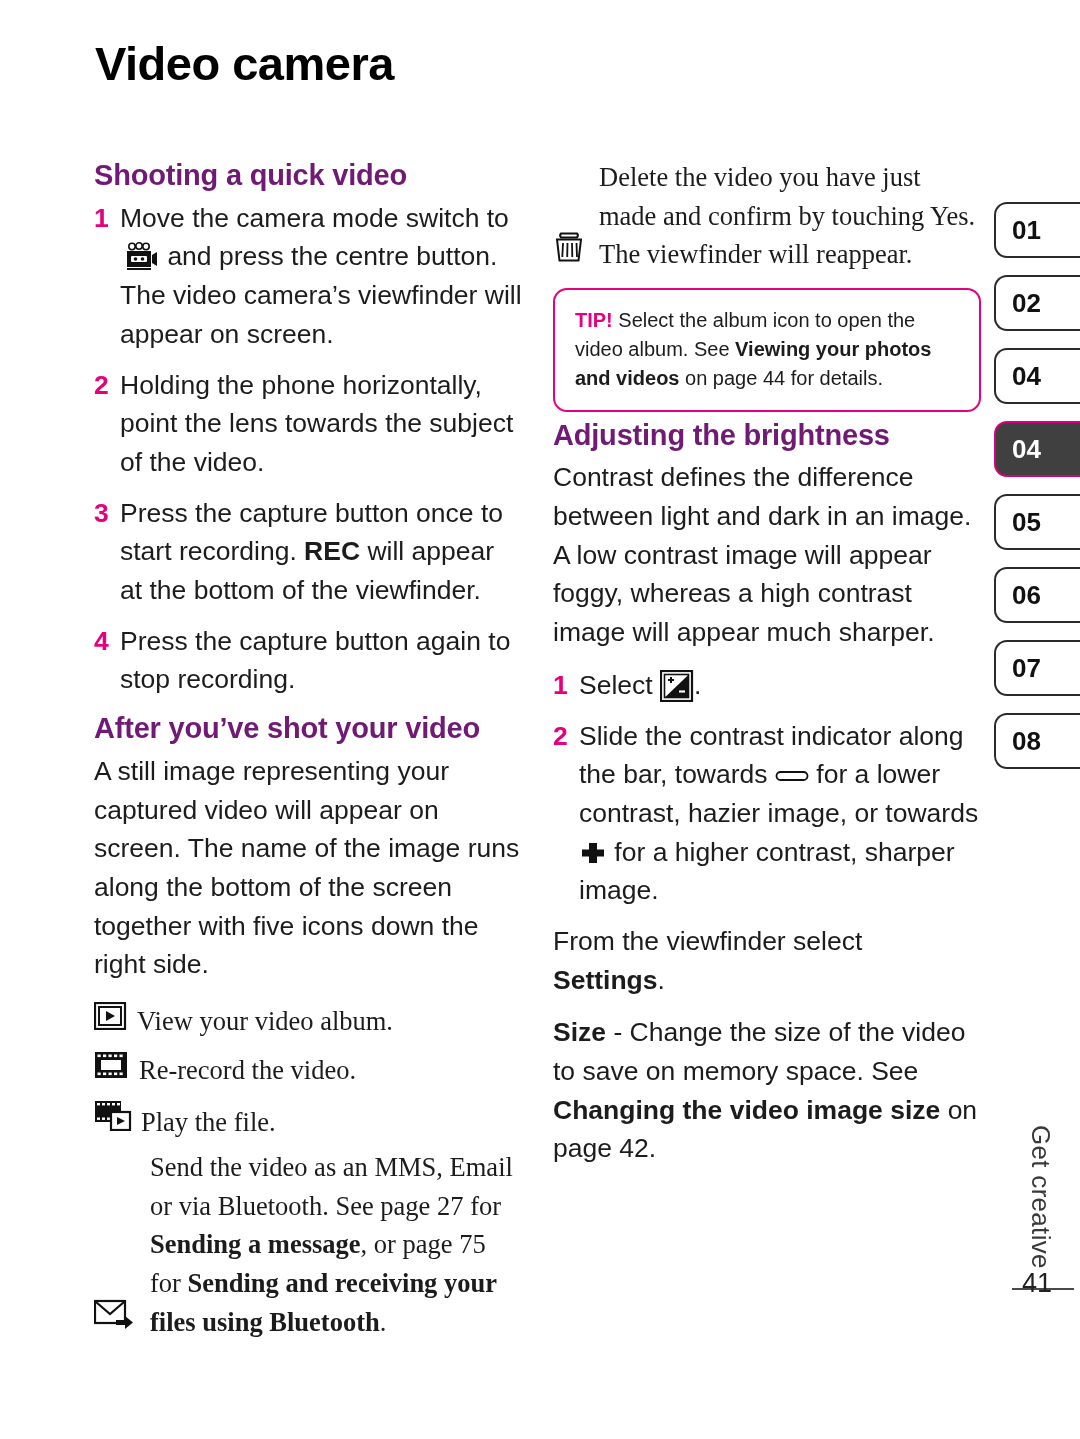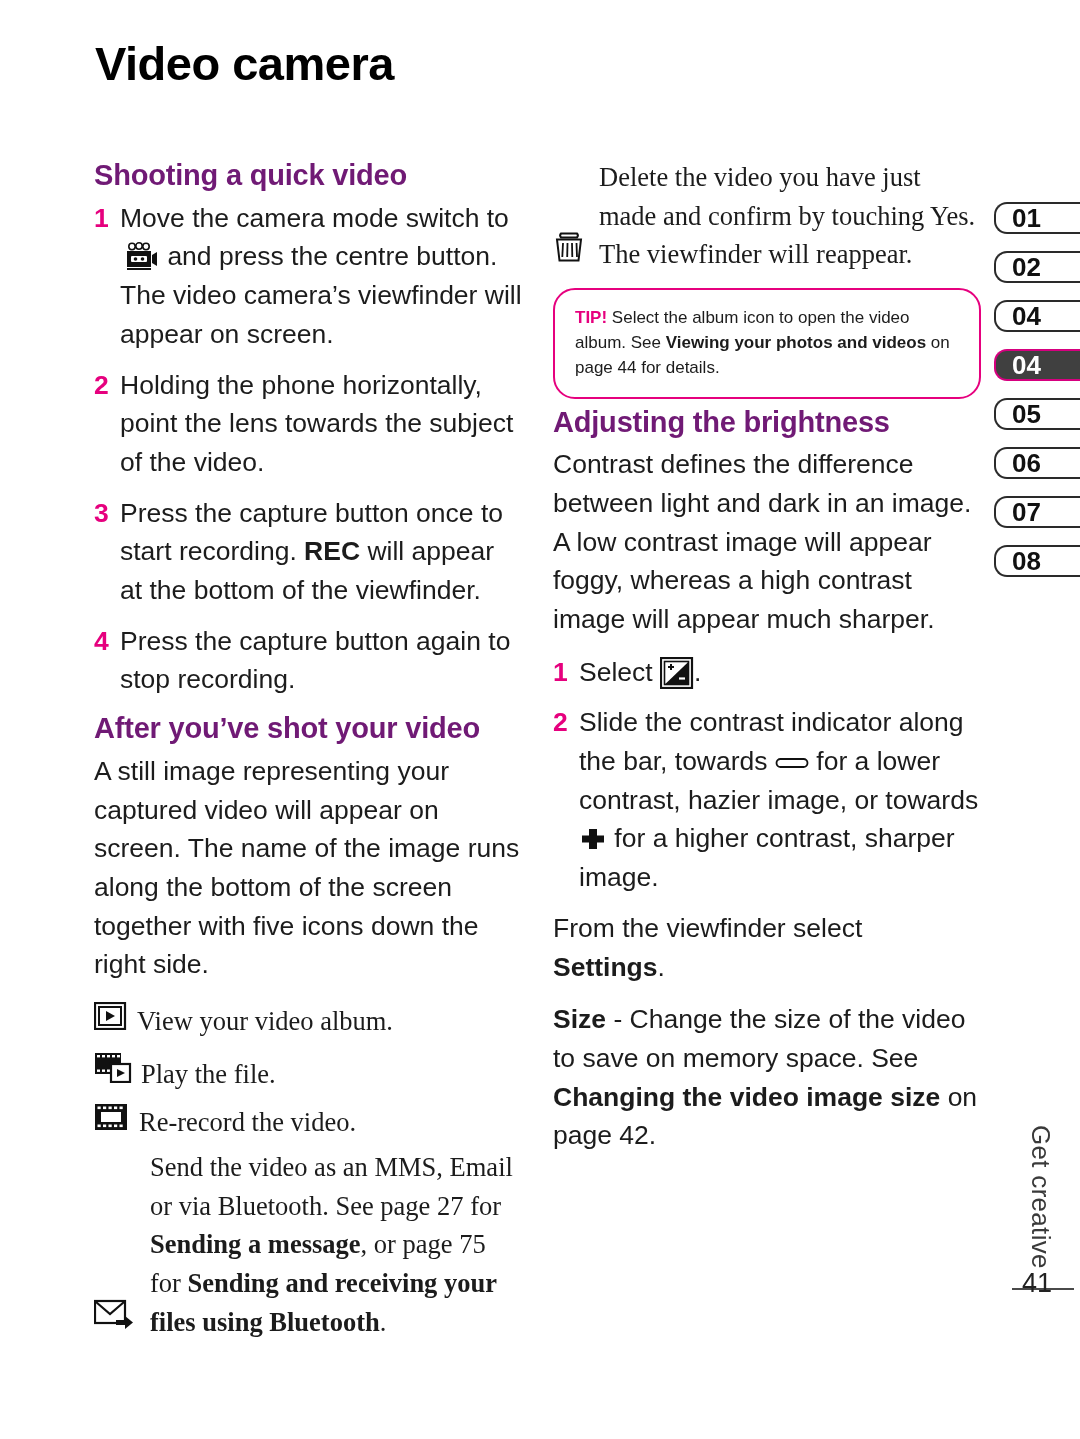--- a/index.html
+++ b/index.html
@@ -94,40 +94,40 @@
     margin-top: 4px;
   }
   .icon-line .itext { flex: 1 1 auto; }
 
   
   .ico { display: inline-block; vertical-align: -5px; }
 
   
   .tip-box {
     border: 2.5px solid #e6007e;
-    border-radius: 22px;
+    border-radius: 14px;
     padding: 16px 18px 16px 20px;
     margin: 14px 0 6px 0;
-    font-size: 17px;
+    font-size: 20px;
     line-height: 1.46;
   }
   .tip-box .tip-label {
     color: #e6007e;
     font-weight: bold;
   }
 
   
   .tab-rail {
     position: absolute;
     right: 0;
     top: 202px;
     width: 86px;
   }
   .tab {
-    height: 32px;
+    height: 56px;
     margin-bottom: 17px;
     border: 2.5px solid #2a2a2a;
     border-right: none;
     border-radius: 13px 0 0 13px;
     background: #fff;
     display: flex;
     align-items: center;
     padding-left: 16px;
     font-size: 26px;
     font-weight: bold;
@@ -227,41 +227,20 @@
           <rect x="1" y="1" width="30" height="26" fill="none" stroke="#111" stroke-width="2.2"></rect>
           <rect x="5" y="5" width="22" height="18" fill="none" stroke="#111" stroke-width="2"></rect>
           <path d="M12 9 L21 14 L12 19 Z" fill="#111"></path>
         </svg>
       </span>
       <span class="itext">View your video album.</span>
     </div>
 
     <div class="icon-line">
       <span class="ibox">
-        <svg width="38" height="32" viewBox="0 0 38 32">
-          <rect x="1" y="2" width="26" height="21" fill="#111"></rect>
-          <g fill="#fff">
-            <rect x="3" y="4" width="3" height="2.4"></rect>
-              <rect x="8" y="4" width="3" height="2.4"></rect>
-            <rect x="13" y="4" width="3" height="2.4"></rect>
-              <rect x="18" y="4" width="3" height="2.4"></rect>
-            <rect x="23" y="4" width="3" height="2.4"></rect>
-            <rect x="3" y="18.5" width="3" height="2.4"></rect>
-              <rect x="8" y="18.5" width="3" height="2.4"></rect>
-            <rect x="13" y="18.5" width="3" height="2.4"></rect>
-          </g>
-          <rect x="17" y="13" width="19" height="18" fill="#fff" stroke="#111" stroke-width="2.2"></rect>
-          <path d="M23 18 L31 22 L23 26 Z" fill="#111"></path>
-        </svg>
-      </span>
-      <span class="itext">Play the file.</span>
-    </div>
-
-    <div class="icon-line">
-      <span class="ibox">
         <svg width="36" height="28" viewBox="0 0 36 28">
           <rect x="1" y="1" width="32" height="26" fill="#111"></rect>
           <g fill="#fff">
             <rect x="3.5" y="3.5" width="3.2" height="2.6"></rect>
               <rect x="9" y="3.5" width="3.2" height="2.6"></rect>
             <rect x="14.5" y="3.5" width="3.2" height="2.6"></rect>
               <rect x="20" y="3.5" width="3.2" height="2.6"></rect>
             <rect x="25.5" y="3.5" width="3.2" height="2.6"></rect>
             <rect x="3.5" y="21.5" width="3.2" height="2.6"></rect>
               <rect x="9" y="21.5" width="3.2" height="2.6"></rect>
@@ -269,20 +248,41 @@
               <rect x="20" y="21.5" width="3.2" height="2.6"></rect>
             <rect x="25.5" y="21.5" width="3.2" height="2.6"></rect>
             <rect x="7" y="9" width="20" height="10"></rect>
           </g>
         </svg>
       </span>
       <span class="itext">Re-record the video.</span>
     </div>
 
     <div class="icon-line">
+      <span class="ibox">
+        <svg width="38" height="32" viewBox="0 0 38 32">
+          <rect x="1" y="2" width="26" height="21" fill="#111"></rect>
+          <g fill="#fff">
+            <rect x="3" y="4" width="3" height="2.4"></rect>
+              <rect x="8" y="4" width="3" height="2.4"></rect>
+            <rect x="13" y="4" width="3" height="2.4"></rect>
+              <rect x="18" y="4" width="3" height="2.4"></rect>
+            <rect x="23" y="4" width="3" height="2.4"></rect>
+            <rect x="3" y="18.5" width="3" height="2.4"></rect>
+              <rect x="8" y="18.5" width="3" height="2.4"></rect>
+            <rect x="13" y="18.5" width="3" height="2.4"></rect>
+          </g>
+          <rect x="17" y="13" width="19" height="18" fill="#fff" stroke="#111" stroke-width="2.2"></rect>
+          <path d="M23 18 L31 22 L23 26 Z" fill="#111"></path>
+        </svg>
+      </span>
+      <span class="itext">Play the file.</span>
+    </div>
+
+    <div class="icon-line">
       <span class="ibox" style="margin-right:12px;">
         <svg width="44" height="32" viewBox="0 0 44 32">
           <rect x="1" y="2" width="30" height="22" fill="#fff" stroke="#111" stroke-width="2.2"></rect>
           <path d="M2 3 L16 15 L30 3" fill="none" stroke="#111" stroke-width="2.2"></path>
           <path d="M22 21 h9 v-4 l8 6.5 -8 6.5 v-4 h-9 z" fill="#111"></path>
         </svg>
       </span>
       <span class="itext">
         <span>Send the video as an MMS, Email or via Bluetooth. See page 27 for </span><span class="b">Sending a message</span><span>, or page 75 for </span><span class="b">Sending and receiving your files using Bluetooth</span><span>.</span>
       </span>

